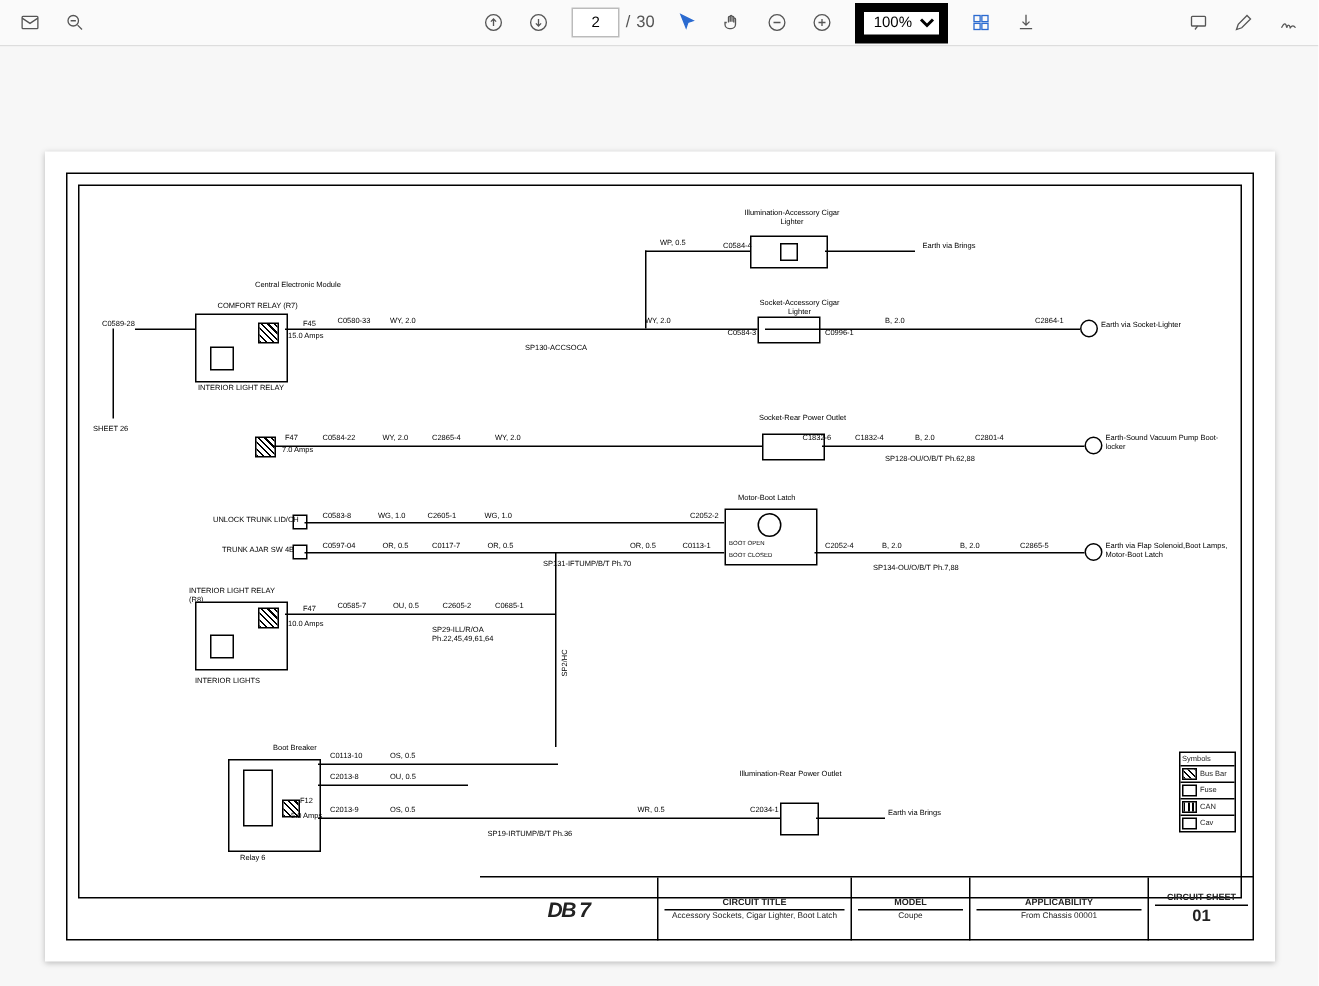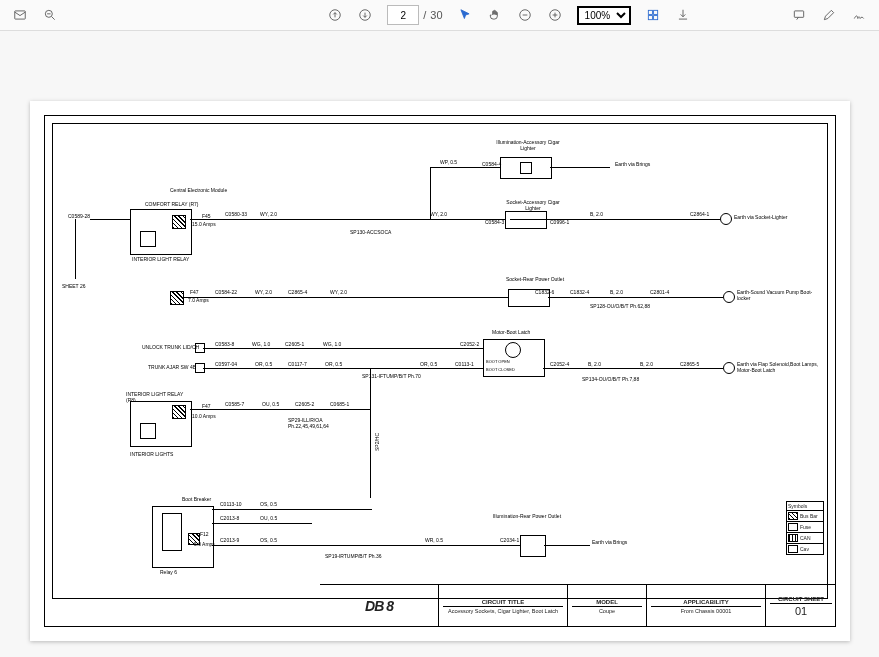--- a/index.html
+++ b/index.html
@@ -3,21 +3,21 @@
 <meta charset="utf-8">
 <style>
 html,body{margin:0;padding:0;background:#fff;font-family:Arial,Helvetica,sans-serif;font-size:10px;color:#222}
 .toolbar{height:30px;display:flex;align-items:center;gap:14px;padding:0 12px;border-bottom:1px solid #ddd;background:#fafafa}
 .toolbar .sp{flex:1}
 .tb-icon{width:16px;height:16px;display:flex;align-items:center;justify-content:center;cursor:pointer;color:#555}
 .tb-icon svg{width:14px;height:14px;stroke:#555;fill:none;stroke-width:1.5}
 .tb-icon.active svg{stroke:#2a6ad0}
 .page-ctr{display:flex;align-items:center;gap:4px;font-size:11px;color:#555}
 .page-input{width:26px;height:16px;border:1px solid #bbb;text-align:center;font-size:10px}
-.zoom-sel{border:2px solid #000000;font-size:10px;padding:1px 2px;background:#fff}
+.zoom-sel{border:6px solid #000000;font-size:10px;padding:1px 2px;background:#fff}
 .canvas{position:relative;width:879px;height:627px;background:#f7f7f7;overflow:hidden}
 .page{position:absolute;left:30px;top:70px;width:820px;height:540px;background:#fff;box-shadow:0 1px 4px rgba(0,0,0,.25);font-size:6px}
 .sheet-border{position:absolute;left:14px;top:14px;right:14px;bottom:14px;border:1px solid #000}
 .inner-border{position:absolute;left:22px;top:22px;right:22px;bottom:42px;border:1px solid #000}
 
 .tblock{position:absolute;left:290px;bottom:14px;right:14px;height:42px;display:flex;border-top:1px solid #000}
 .tb-cell{border-left:1px solid #000;display:flex;flex-direction:column;align-items:center;justify-content:center;padding:2px 4px;text-align:center}
 .tb-cell:first-child{border-left:none}
 .tb-logo{font-weight:900;font-style:italic;font-size:14px;letter-spacing:-1px}
 .tb-hdr{font-weight:700;font-size:6px;border-bottom:1px solid #000;margin-bottom:1px;padding-bottom:1px;width:100%}
@@ -124,37 +124,37 @@
     </div>
 </div>
 
 <div class="canvas">
   <div class="page">
     <div class="sheet-border"></div>
     <div class="inner-border"></div>
 
     <div class="tblock">
       <div class="tb-cell" style="width:110px">
-          <span class="tb-logo">DB 8</span>
+          <span class="tb-logo">DB 7</span>
         </div>
       <div class="tb-cell" style="width:120px">
           <div class="tb-hdr">CIRCUIT TITLE</div>
           <div class="tb-val">Accessory Sockets, Cigar Lighter, Boot Latch</div>
         </div>
       <div class="tb-cell" style="width:70px">
           <div class="tb-hdr">MODEL</div>
           <div class="tb-val">Coupe</div>
         </div>
       <div class="tb-cell" style="width:110px">
           <div class="tb-hdr">APPLICABILITY</div>
           <div class="tb-val">From Chassis 00001</div>
         </div>
       <div class="tb-cell" style="flex:1">
           <div class="tb-hdr">CIRCUIT SHEET</div>
-          <div class="tb-val" style="font-size:11px;font-weight:400">01</div>
+          <div class="tb-val" style="font-size:11px;font-weight:700">01</div>
         </div>
     </div>
 
     <div class="lbl" style="left:140px;top:86px">Central Electronic Module</div>
 
     <div class="lbl" style="left:115px;top:100px">COMFORT RELAY (R7)</div>
     <div class="box" style="left:100px;top:108px;width:60px;height:44px"></div>
     <div class="sq" style="left:110px;top:130px;width:14px;height:14px"></div>
     <div class="lbl" style="left:102px;top:155px">INTERIOR LIGHT RELAY</div>
 

